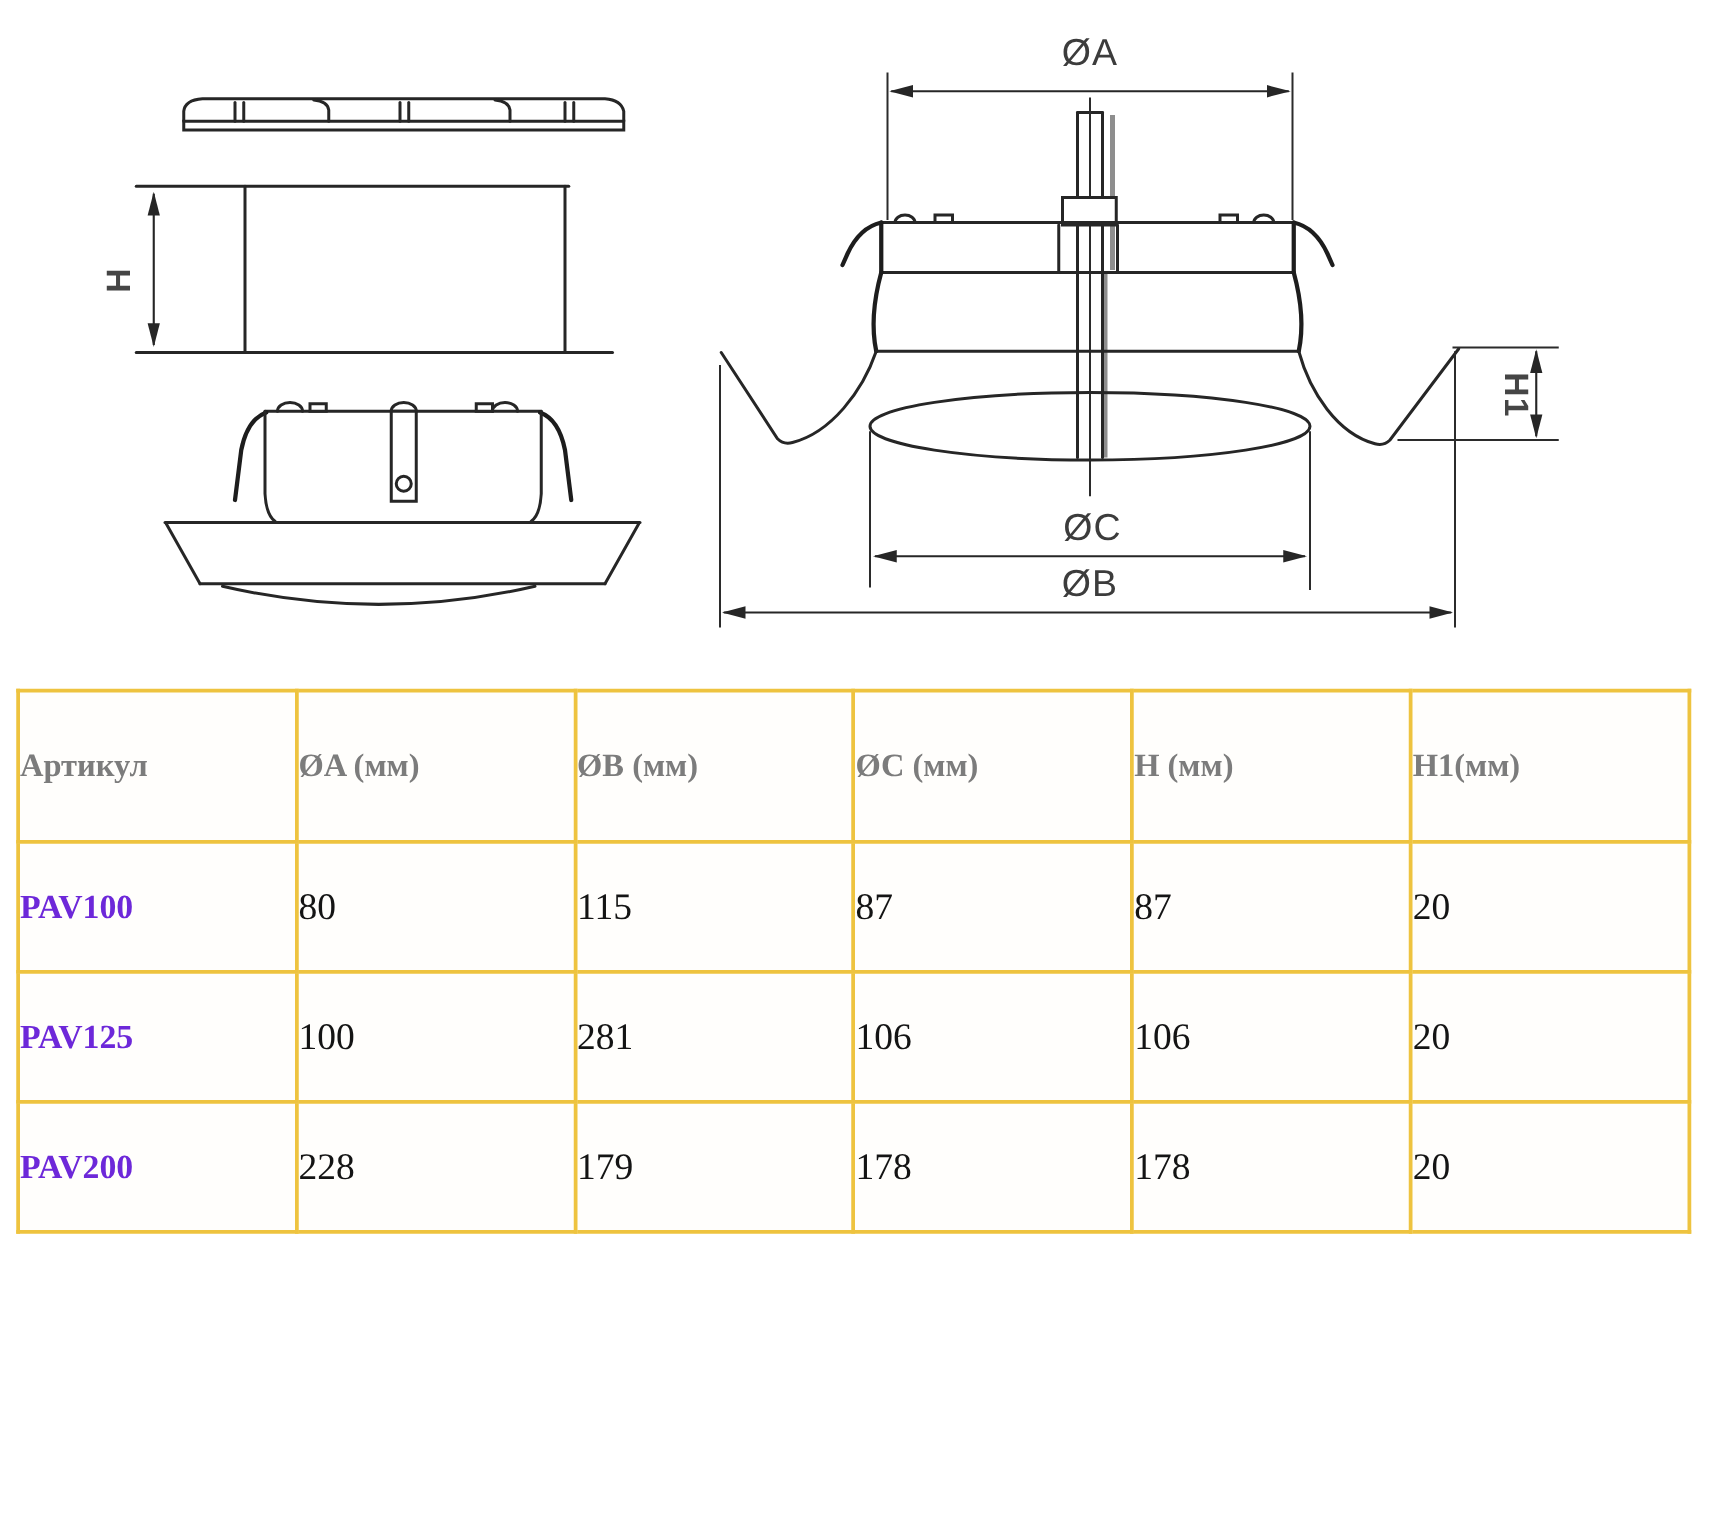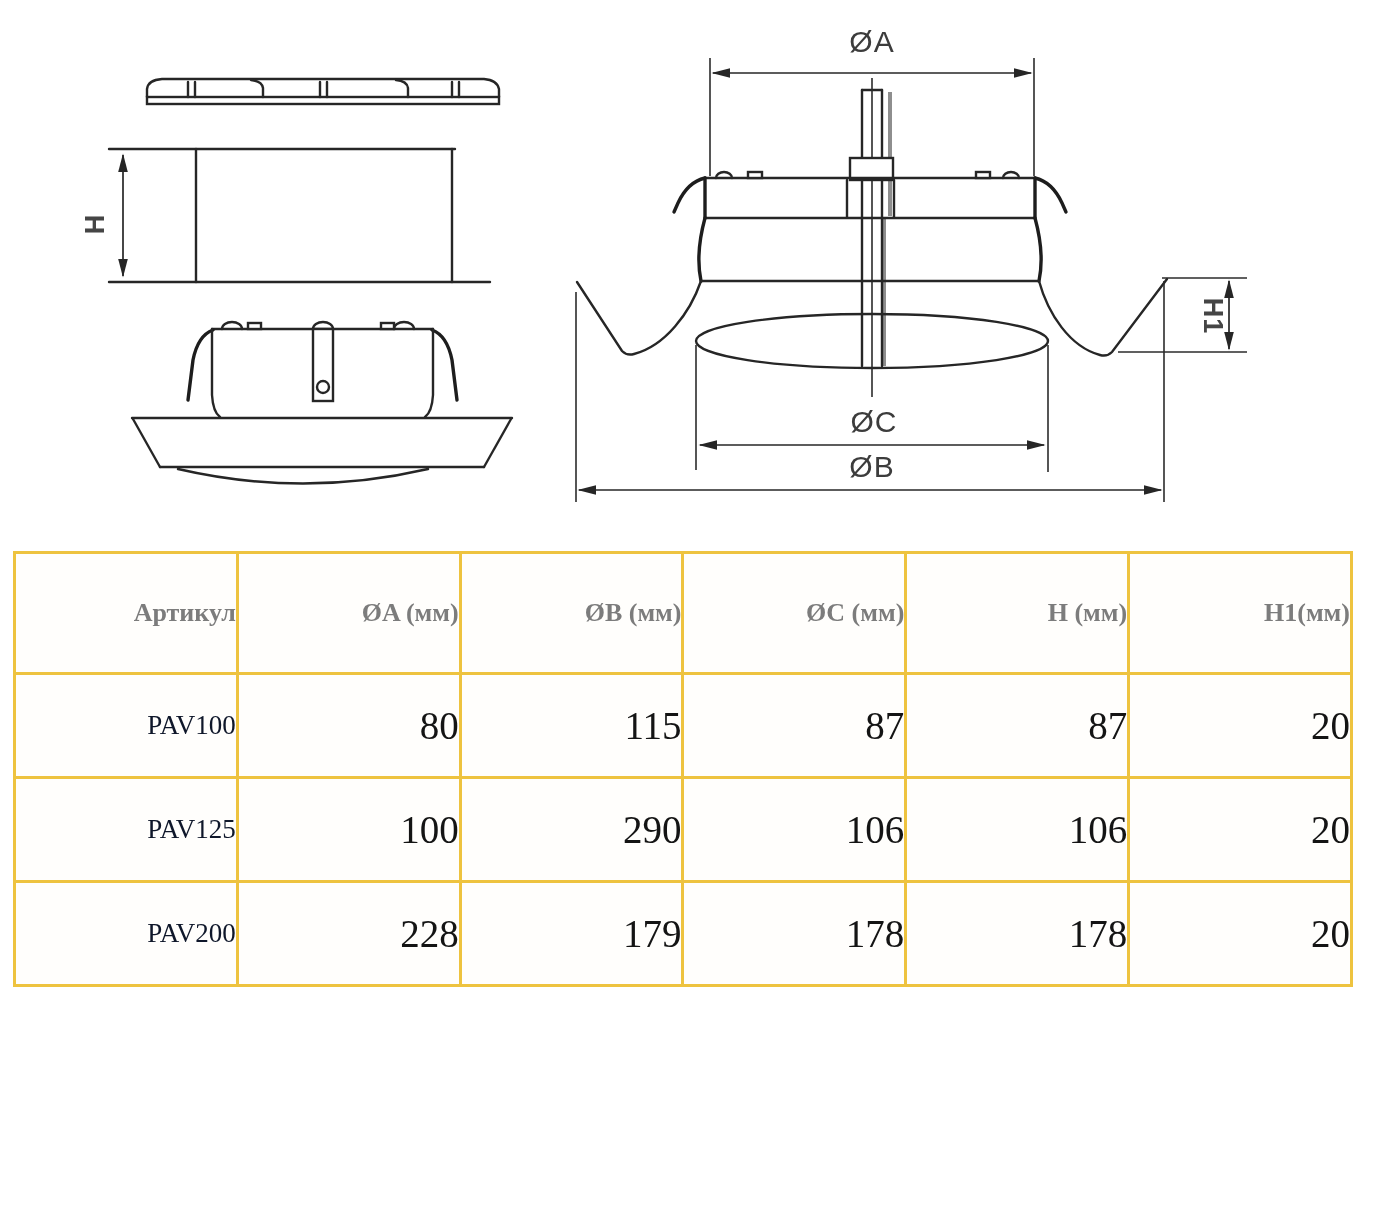--- a/index.html
+++ b/index.html
@@ -18,31 +18,31 @@
   svg text.lbl{font-family:"Liberation Sans",sans-serif;font-size:30px;
     fill:#3c3c3c;letter-spacing:1px;}
   svg text.lbl2{font-family:"Liberation Sans",sans-serif;font-size:27px;
     font-weight:600;fill:#454545;letter-spacing:1px;}
 
   table.spec{
     position:absolute;left:13px;top:551px;width:1340px;
     border-collapse:collapse;table-layout:fixed;background:#fff;
   }
   table.spec th,table.spec td{
-    border:3px solid #EEC33F;text-align:right;vertical-align:middle;
+    border:3px solid #EEC33F;text-align:left;vertical-align:middle;
     background:#fffefc;padding:0;
   }
   table.spec thead tr{height:121px;}
   table.spec tbody tr{height:104px;}
   table.spec th{
     font-size:26px;font-weight:bold;color:#7c7c7c;
     font-family:"Liberation Serif",serif;
   }
-  table.spec td{font-size:39px;color:#141414;}
-  table.spec td.art{font-weight:normal;color:#0f172a;font-size:27px;}
+  table.spec td{font-size:30px;color:#141414;}
+  table.spec td.art{font-weight:bold;color:#6d28d9;font-size:27px;}
 </style>
 </head>
 <body>
 
 <svg class="drawing" width="1377" height="548" viewBox="0 0 1377 548">
   <defs>
     <marker id="arrow" viewBox="0 0 12 8" refX="11" refY="4" markerWidth="19" markerHeight="13" markerUnits="userSpaceOnUse" orient="auto-start-reverse">
       <path d="M12,4 L0,0.9 L0,7.1 Z" fill="#262626"></path>
     </marker>
   </defs>
@@ -161,21 +161,21 @@
       <td class="art">PAV100</td>
       <td>80</td>
       <td>115</td>
       <td>87</td>
       <td>87</td>
       <td>20</td>
     </tr>
     <tr>
       <td class="art">PAV125</td>
       <td>100</td>
-      <td>290</td>
+      <td>281</td>
       <td>106</td>
       <td>106</td>
       <td>20</td>
     </tr>
     <tr>
       <td class="art">PAV200</td>
       <td>228</td>
       <td>179</td>
       <td>178</td>
       <td>178</td>

